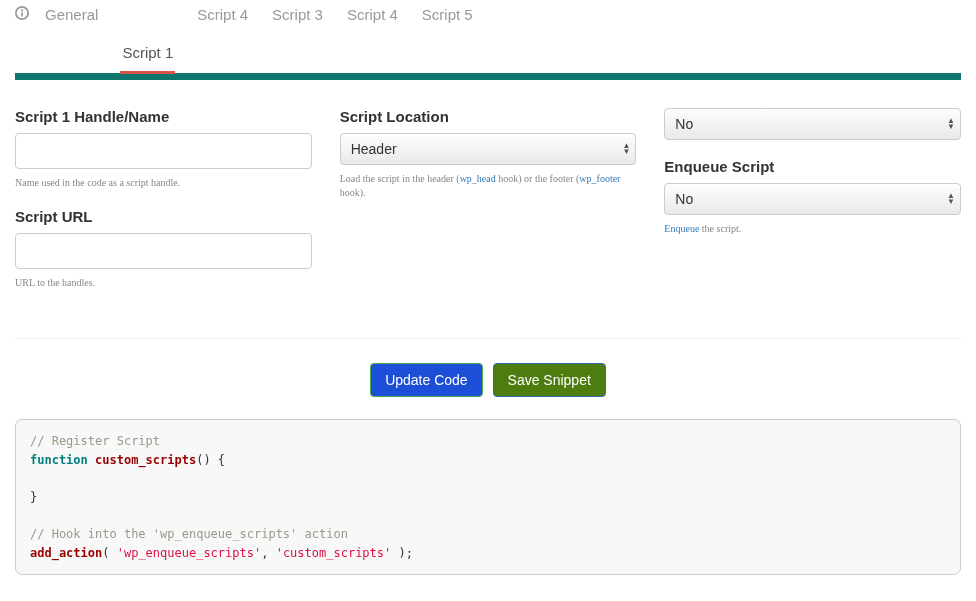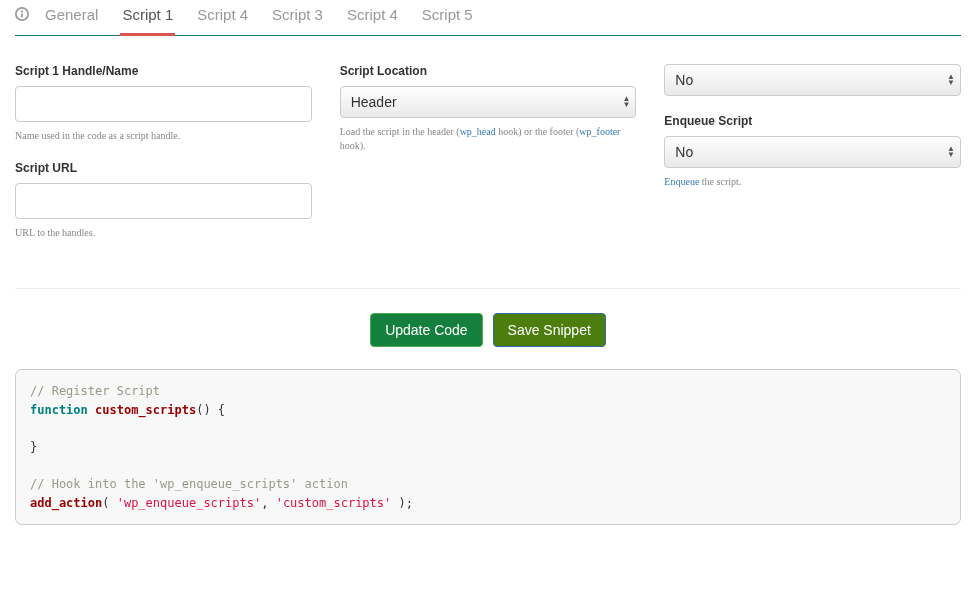--- a/index.html
+++ b/index.html
@@ -7,22 +7,21 @@
     margin: 0;
     padding: 0 15px;
     font-family: -apple-system, BlinkMacSystemFont, "Helvetica Neue", Arial, sans-serif;
     font-size: 14px;
     color: #333;
     width: 976px;
     background: #fff;
   }
   .tabs {
     display: flex;
-    align-items: center;
-    border-bottom: 1px solid #0f766e;
+    border-bottom: 7px solid #0f766e;
     padding: 0;
     margin-bottom: 28px;
   }
   .tab-info-icon {
     color: #999;
     margin-right: 14px;
     padding-bottom: 10px;
     padding-top: 6px;
     font-size: 14px;
   }
@@ -31,28 +30,29 @@
     margin-right: 20px;
     color: #999;
     cursor: pointer;
     border-bottom: 3px solid transparent;
     margin-bottom: -1px;
     font-size: 15px;
   }
   .tab.active {
     color: #555;
     border-bottom: 3px solid #d9534f;
+    margin-top: 38px;
   }
   .form-area { display: flex; gap: 28px; }
   .col { flex: 1; min-width: 0; }
   .label {
     font-weight: 700;
     margin-bottom: 8px;
     color: #333;
-    font-size: 12px;
+    font-size: 15px;
   }
   .text-input, .select {
     width: 100%;
     height: 36px;
     border: 1px solid #ccc;
     border-radius: 4px;
     padding: 6px 10px;
     font-size: 14px;
     background: #fff;
   }
@@ -97,21 +97,21 @@
   .btn {
     display: inline-block;
     padding: 8px 14px;
     border-radius: 4px;
     border: 1px solid transparent;
     font-size: 14px;
     color: #fff;
     cursor: pointer;
     margin: 0 3px;
   }
-  .btn-green { background: #15803d; border-color: #4cae4c; }
+  .btn-green { background: #1d4ed8; border-color: #4cae4c; }
   .btn-blue  { background: #4d7c0f; border-color: #2e6da4; }
   
   .code-box {
     border: 1px solid #ccc;
     background: #f8f8f8;
     border-radius: 7px;
     padding: 12px 14px;
     font-family: Menlo, Monaco, Consolas, monospace;
     font-size: 12px;
     line-height: 1.55;

